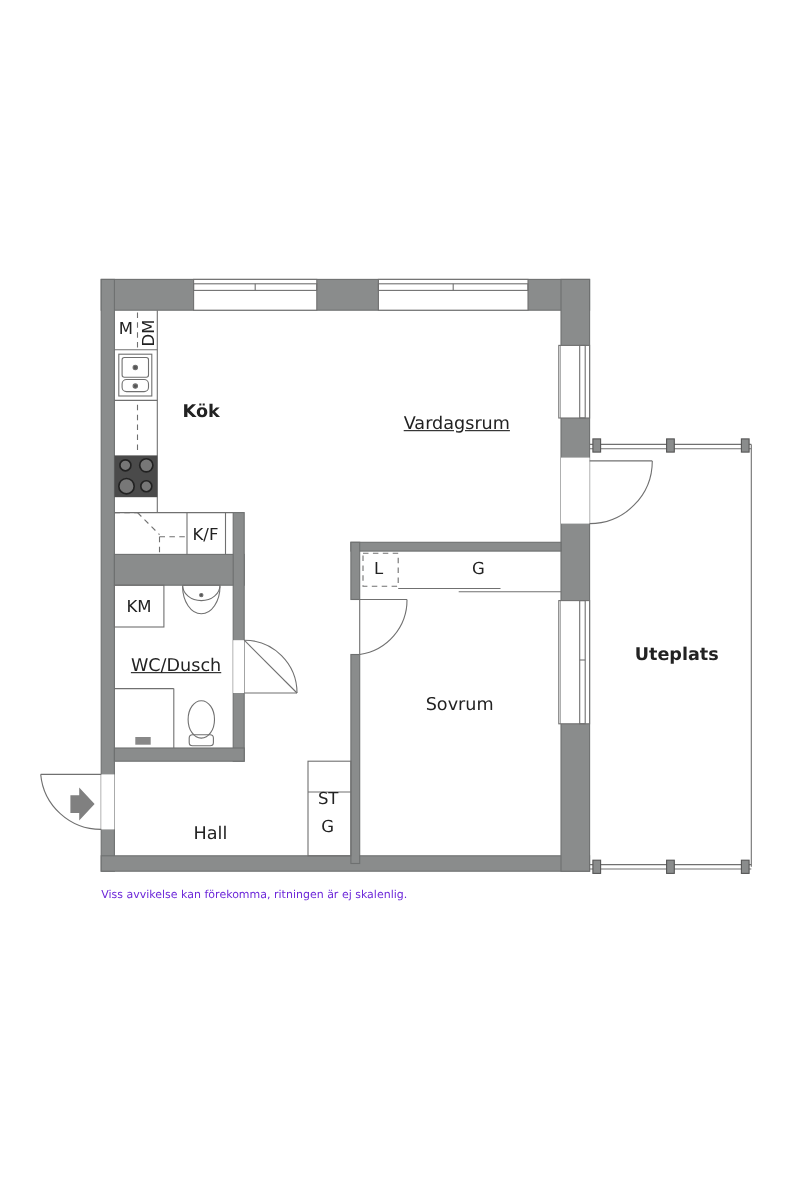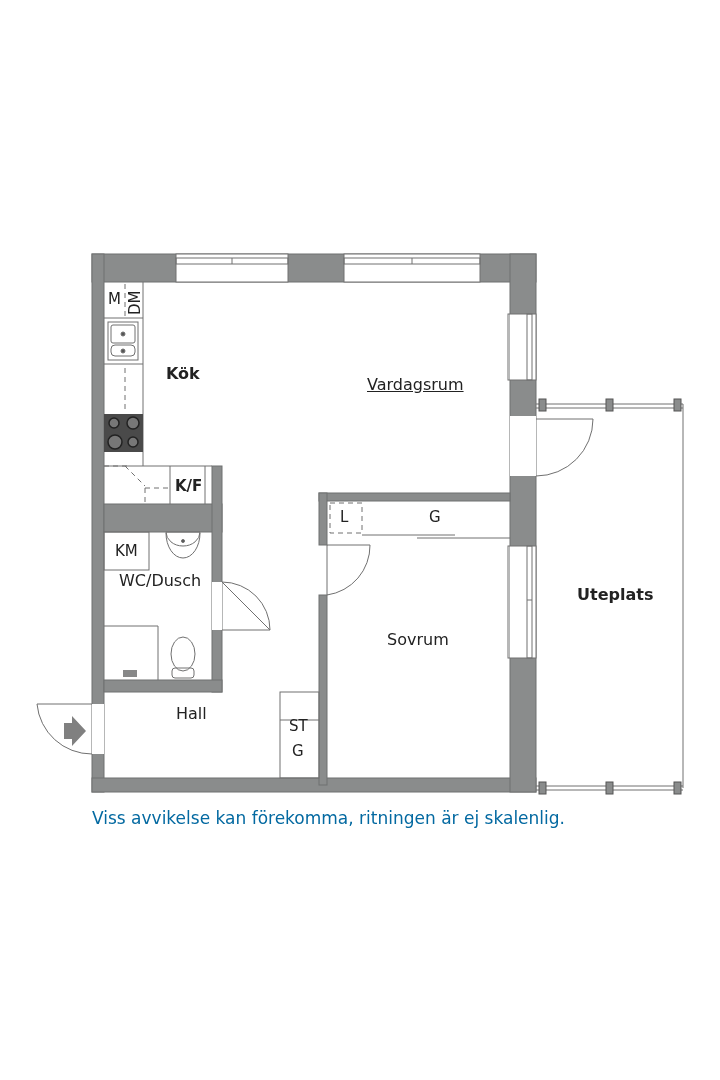--- a/index.html
+++ b/index.html
@@ -1,20 +1,20 @@
 <!DOCTYPE html>
 <html><head>
 <meta charset="utf-8">
 <style>
   html, body { margin:0; padding:0; background:#ffffff; }
   body { width:720px; height:1080px; position:relative; overflow:hidden; font-family:"DejaVu Sans", sans-serif; }
   svg { position:absolute; left:0; top:0; }
   .lbl { position:absolute; font-size:16px; color:#222; white-space:nowrap; }
   .lbl-sm { position:absolute; font-size:15px; color:#222; white-space:nowrap; }
-  .note { position:absolute; left:92px; top:808px; font-size:17px; color:#0369a1; white-space:nowrap; }
+  .note { position:absolute; left:92px; top:808px; font-size:10px; color:#6d28d9; white-space:nowrap; }
 </style>
 </head>
 <body>
 
 <svg width="720" height="1080" viewBox="0 0 720 1080">
   <g fill="#8a8c8c" stroke="#6e7070" stroke-width="1">
 
     <rect x="92" y="254" width="444" height="28"></rect>
 
     <rect x="92" y="254" width="12" height="538"></rect>
@@ -143,24 +143,24 @@
     <line x1="362" y1="535" x2="455" y2="535"></line>
     <line x1="417" y1="538" x2="510" y2="538"></line>
   </g>
   <rect x="330" y="503" width="32" height="30" fill="none" stroke="#707070" stroke-width="1" stroke-dasharray="5,4"></rect>
 </svg>
 
 <div class="lbl-sm" style="left:108px;top:290px;">M</div>
 <div class="lbl-sm" style="left:120px;top:291px;transform:rotate(-90deg);transform-origin:left top;left:126px;top:315px;">DM</div>
 <div class="lbl" style="left:166px;top:364px;font-weight:bold;">Kök</div>
 <div class="lbl" style="left:367px;top:375px;text-decoration:underline;">Vardagsrum</div>
-<div class="lbl-sm" style="left:175px;top:477px;font-weight:bold;">K/F</div>
+<div class="lbl-sm" style="left:175px;top:477px;">K/F</div>
 <div class="lbl-sm" style="left:340px;top:508px;">L</div>
 <div class="lbl-sm" style="left:429px;top:508px;">G</div>
 <div class="lbl-sm" style="left:115px;top:542px;">KM</div>
-<div class="lbl" style="left:119px;top:571px;">WC/Dusch</div>
+<div class="lbl" style="left:119px;top:595px;text-decoration:underline;">WC/Dusch</div>
 <div class="lbl" style="left:577px;top:585px;font-weight:bold;">Uteplats</div>
 <div class="lbl" style="left:387px;top:630px;">Sovrum</div>
 <div class="lbl-sm" style="left:289px;top:684px;margin-top:33px;">ST</div>
-<div class="lbl" style="left:176px;top:704px;">Hall</div>
+<div class="lbl" style="left:176px;top:748px;">Hall</div>
 <div class="lbl-sm" style="left:292px;top:742px;">G</div>
 
 <div class="note">Viss avvikelse kan förekomma, ritningen är ej skalenlig.</div>
 
 </body></html>

